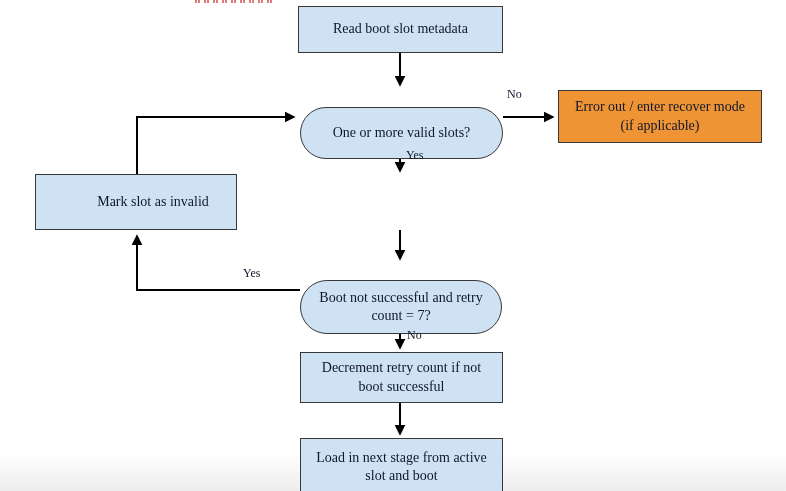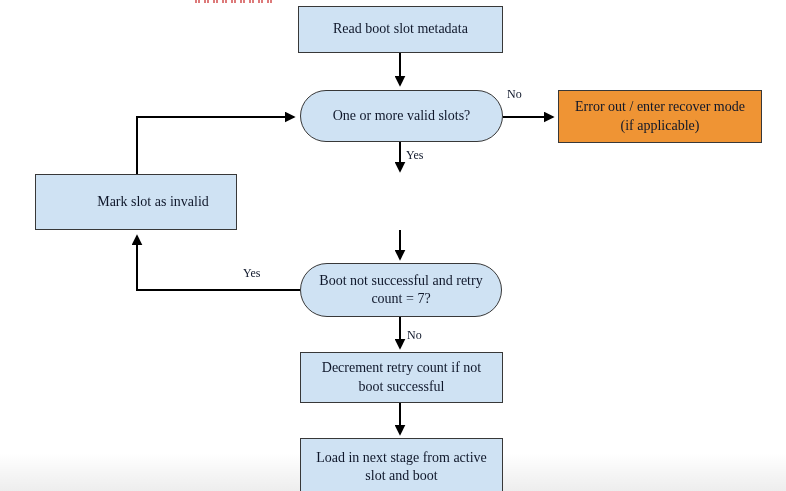--- a/index.html
+++ b/index.html
@@ -42,20 +42,21 @@
     border: 1.5px solid #383838;
   }
   .proc-orange {
     background: #ef9434;
     border: 1.5px solid #383838;
   }
   .decision {
     background: #cfe2f3;
     border: 1.5px solid #383838;
     border-radius: 27px;
+    margin-top: 17px;
   }
   .node-read      { left: 298px; top: 6px;   width: 205px; height: 47px; }
   .node-valid     { left: 300px; top: 90px;  width: 203px; height: 52px; }
   .node-error     { left: 558px; top: 90px;  width: 204px; height: 53px; }
   .node-choose    { left: 300px; top: 175px; width: 203px; height: 55px; }
   .node-mark      { left: 35px;  top: 174px; width: 202px; height: 56px; padding-left: 48px; }
   .node-boot      { left: 300px; top: 263px; width: 202px; height: 54px; }
   .node-decrement { left: 300px; top: 352px; width: 203px; height: 51px; }
   .node-load      { left: 300px; top: 438px; width: 203px; height: 58px; }
   .edge-label {

